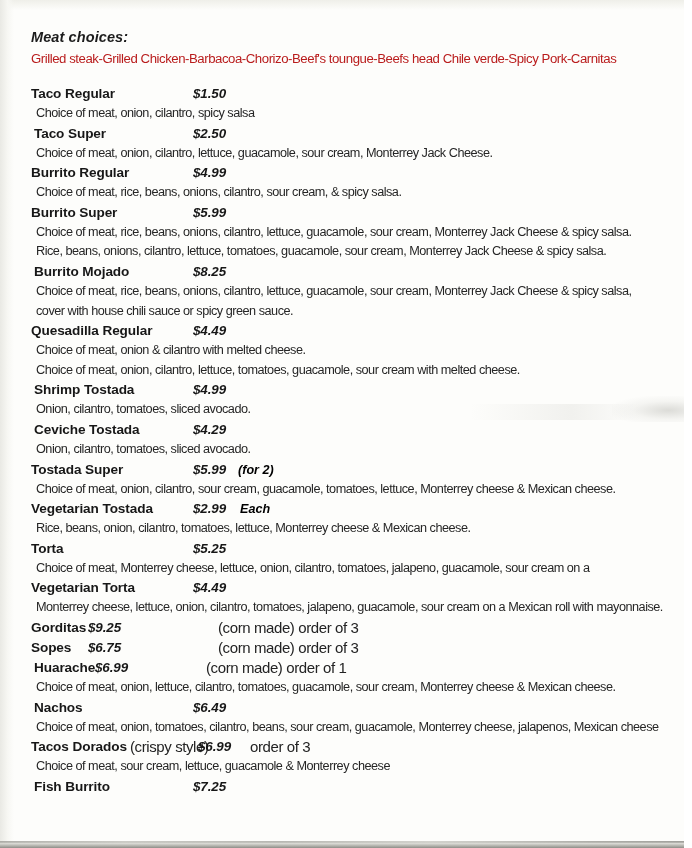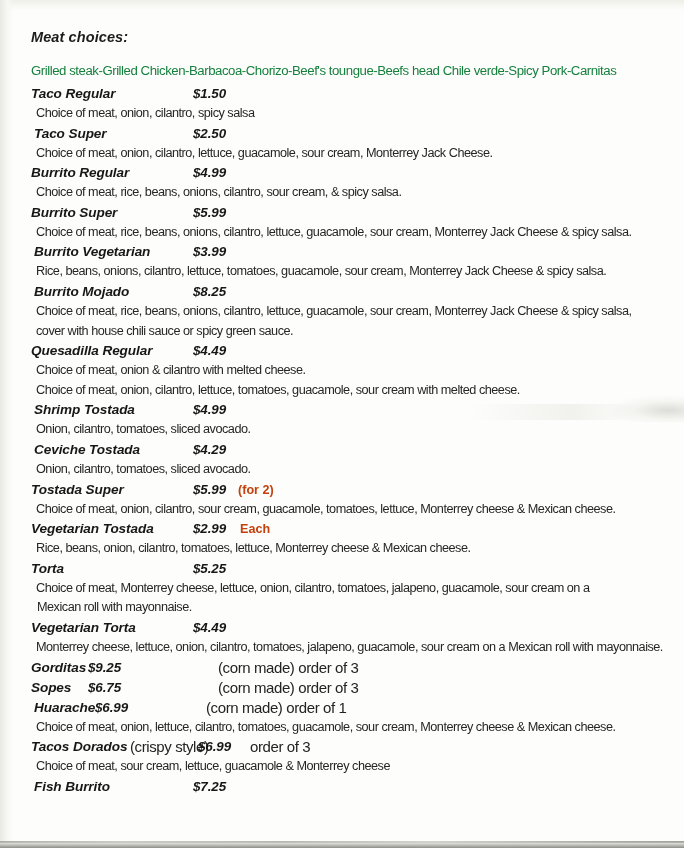--- a/index.html
+++ b/index.html
@@ -82,24 +82,24 @@
   .hdr-title {
     font-style: italic;
     font-weight: bold;
     font-size: 14.5px;
     letter-spacing: 0.1px;
     color: #1c1c1c;
     line-height: 17px;
     white-space: nowrap;
   }
   .hdr-meats {
-    margin-top: 16px;
+    margin-top: 4px;
     font-size: 13.2px;
     letter-spacing: -0.45px;
-    color: #15803d;
+    color: #b91c1c;
     line-height: 17px;
     white-space: nowrap;
     transform: scaleY(1.02);
     transform-origin: left top;
   }
 
   
   .menu {
     position: absolute;
     left: 0;
@@ -111,21 +111,20 @@
 
   .row {
     position: relative;
     height: 20px;
     white-space: nowrap;
   }
   .name {
     position: absolute;
     left: 31px;
     top: 0;
-    font-style: italic;
     font-weight: bold;
     font-size: 13.6px;
     letter-spacing: -0.1px;
     color: #171717;
     line-height: 20px;
   }
   .name.indent { left: 34px; }
 
   .price {
     position: absolute;
@@ -136,23 +135,24 @@
     font-size: 13.4px;
     letter-spacing: -0.1px;
     color: #171717;
     line-height: 20px;
   }
   .price.narrow { left: 88px; }
 
   .qual {
     position: absolute;
     top: 0;
+    font-style: italic;
     font-weight: bold;
     font-size: 12.6px;
-    color: #c2410c;
+    color: #000000;
     line-height: 20px;
   }
 
   .note {
     position: absolute;
     left: 218px;
     top: 0;
     font-size: 15px;
     letter-spacing: -0.4px;
     color: #232323;
@@ -225,24 +225,20 @@
 
       <div class="item">
         <div class="row">
           <span class="name">Burrito Super</span>
           <span class="price">$5.99</span>
         </div>
         <div class="desc">Choice of meat, rice, beans, onions, cilantro, lettuce, guacamole, sour cream, Monterrey Jack Cheese &amp; spicy salsa.</div>
       </div>
 
       <div class="item">
-        <div class="row">
-          <span class="name indent">Burrito Vegetarian</span>
-          <span class="price">$3.99</span>
-        </div>
         <div class="desc">Rice, beans, onions, cilantro, lettuce, tomatoes, guacamole, sour cream, Monterrey Jack Cheese &amp; spicy salsa.</div>
       </div>
 
       <div class="item">
         <div class="row">
           <span class="name indent">Burrito Mojado</span>
           <span class="price">$8.25</span>
         </div>
         <div class="desc">Choice of meat, rice, beans, onions, cilantro, lettuce, guacamole, sour cream, Monterrey Jack Cheese &amp; spicy salsa,</div>
         <div class="desc">cover with house chili sauce or spicy green sauce.</div>
@@ -293,21 +289,20 @@
         </div>
         <div class="desc">Rice, beans, onion, cilantro, tomatoes, lettuce, Monterrey cheese &amp; Mexican cheese.</div>
       </div>
 
       <div class="item">
         <div class="row">
           <span class="name">Torta</span>
           <span class="price">$5.25</span>
         </div>
         <div class="desc">Choice of meat, Monterrey cheese, lettuce, onion, cilantro, tomatoes, jalapeno, guacamole, sour cream on a</div>
-        <div class="desc" style="margin-left:37px;">Mexican roll with mayonnaise.</div>
       </div>
 
       <div class="item">
         <div class="row">
           <span class="name">Vegetarian Torta</span>
           <span class="price">$4.49</span>
         </div>
         <div class="desc">Monterrey cheese, lettuce, onion, cilantro, tomatoes, jalapeno, guacamole, sour cream on a Mexican roll with mayonnaise.</div>
       </div>
 
@@ -329,20 +324,27 @@
 
       <div class="item">
         <div class="row">
           <span class="name indent">Huarache</span>
           <span class="price" style="left:95px;">$6.99</span>
           <span class="note" style="left:206px;">(corn made) order of 1</span>
         </div>
         <div class="desc">Choice of meat, onion, lettuce, cilantro, tomatoes, guacamole, sour cream, Monterrey cheese &amp; Mexican cheese.</div>
       </div>
 
+      <div class="item">
+        <div class="row">
+          <span class="name indent">Nachos</span>
+          <span class="price">$6.49</span>
+        </div>
+        <div class="desc">Choice of meat, onion, tomatoes, cilantro, beans, sour cream, guacamole, Monterrey cheese, jalapenos, Mexican cheese</div>
+      </div>
 
       <div class="item">
         <div class="row">
           <span class="name">Tacos Dorados</span>
           <span class="qual sub-inline" style="left:130px;">(crispy style)</span>
           <span class="price" style="left:198px;">$6.99</span>
           <span class="note" style="left:250px;">order of 3</span>
         </div>
         <div class="desc">Choice of meat, sour cream, lettuce, guacamole &amp; Monterrey cheese</div>
       </div>

